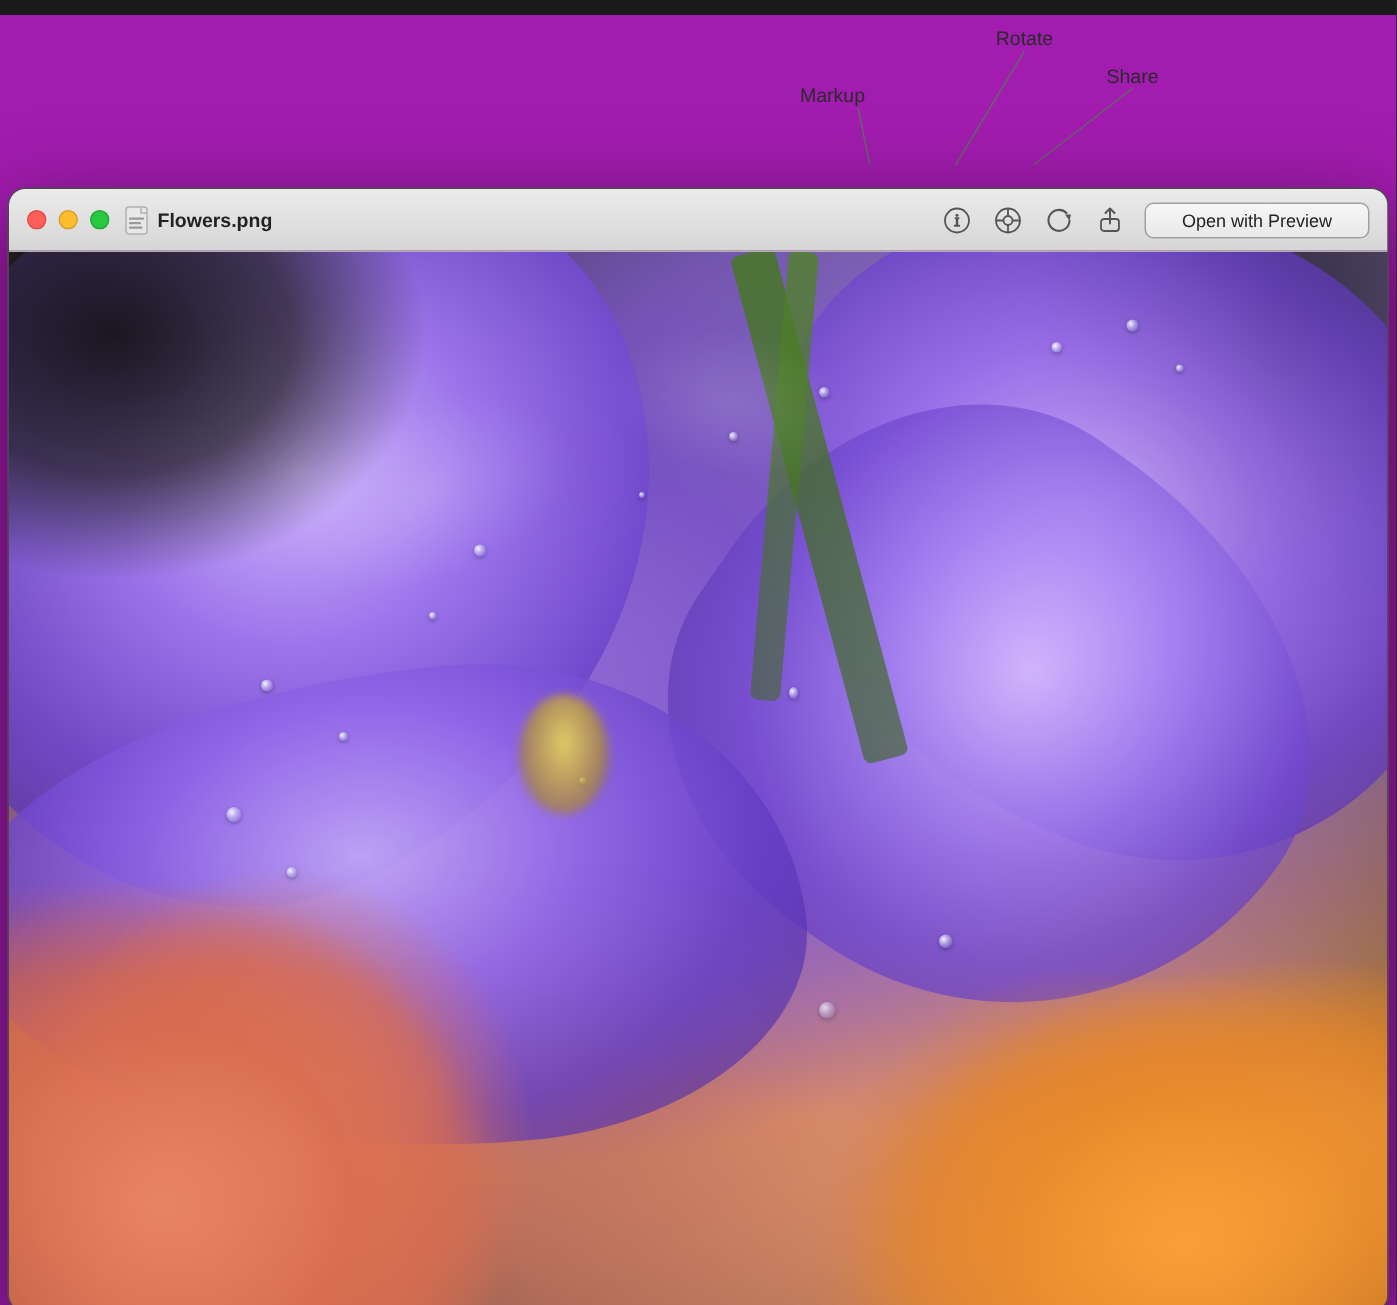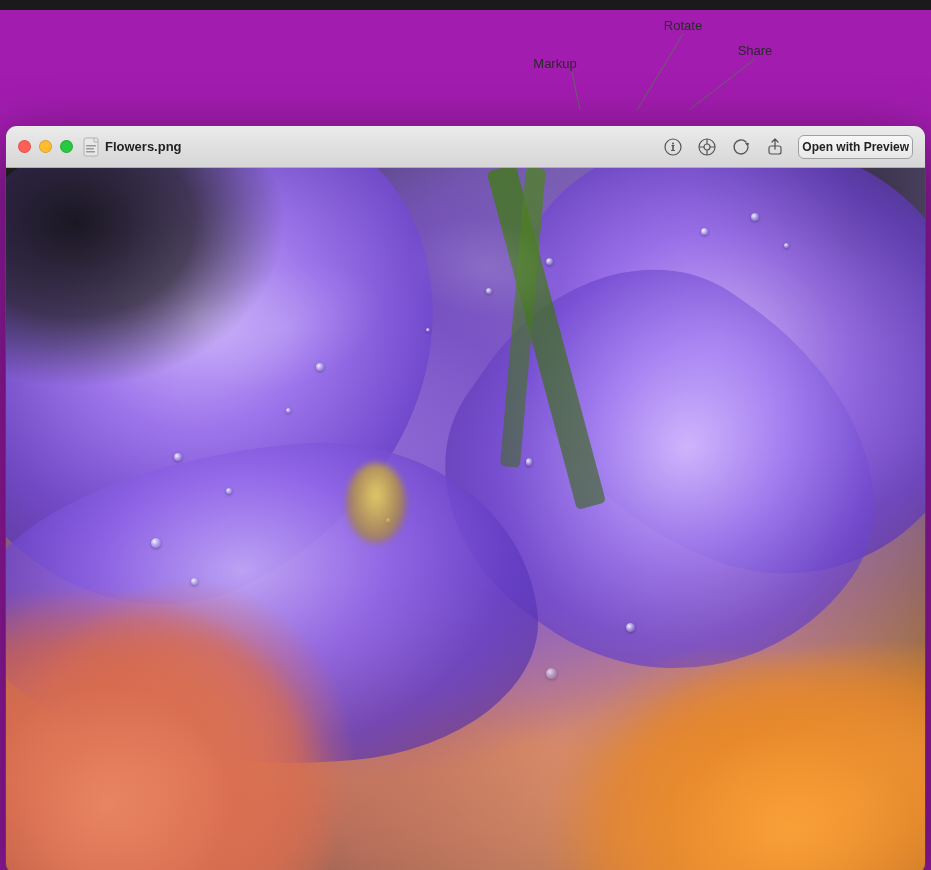--- a/index.html
+++ b/index.html
@@ -82,29 +82,29 @@
       cursor: pointer;
       display: flex;
       align-items: center;
       justify-content: center;
       color: #444;
       font-size: 16px;
     }
 
     .open-preview-btn {
       height: 24px;
-      padding: 0 3px;
+      padding: 0 24px;
       border-radius: 6px;
       border: 1px solid #a0a0a0;
       background: linear-gradient(to bottom, #f7f7f7, #e8e8e8);
       font-size: 12px;
       color: #222;
       cursor: pointer;
       font-family: -apple-system, BlinkMacSystemFont, sans-serif;
-      font-weight: 700;
+      font-weight: 400;
       margin-left: 4px;
     }
 
     .image-container {
       width: 100%;
       height: 706px;
       overflow: hidden;
       position: relative;
     }
 

